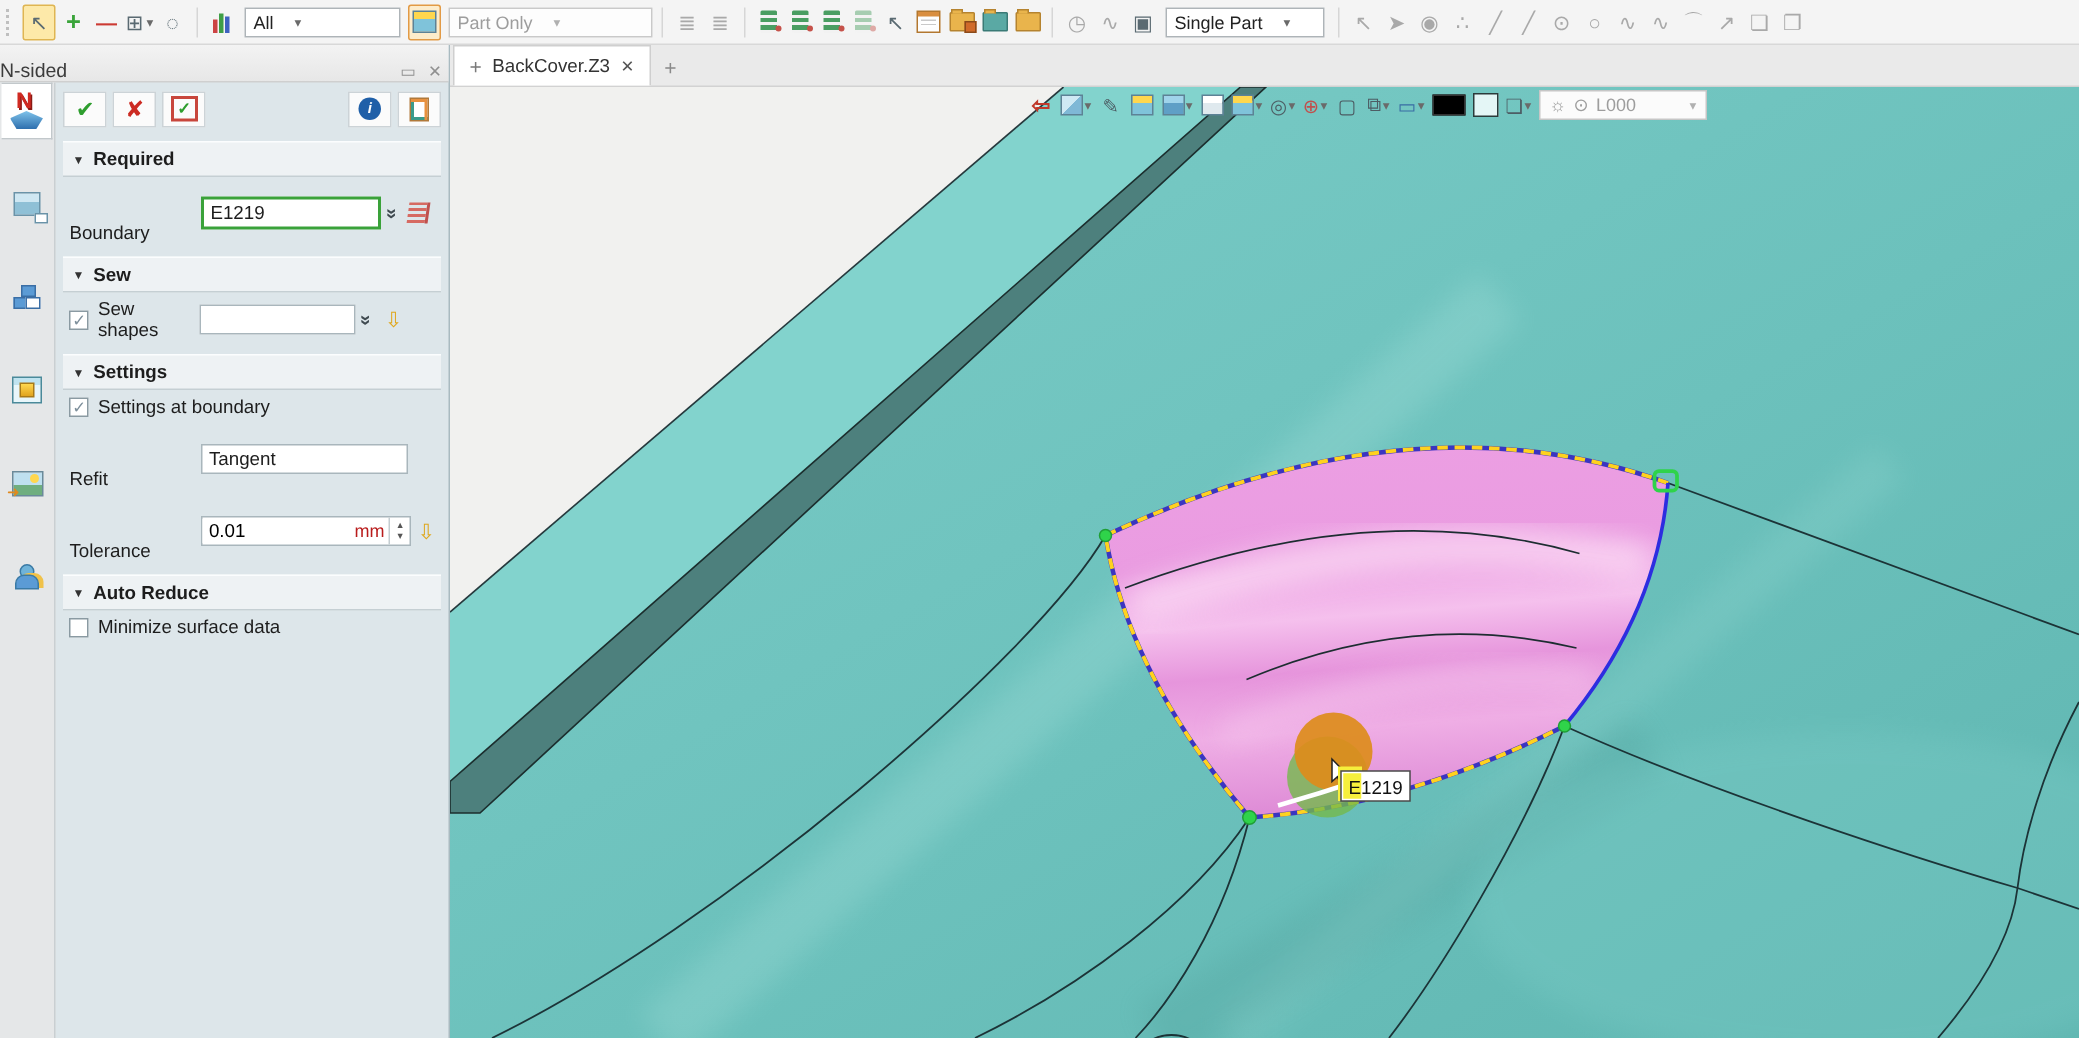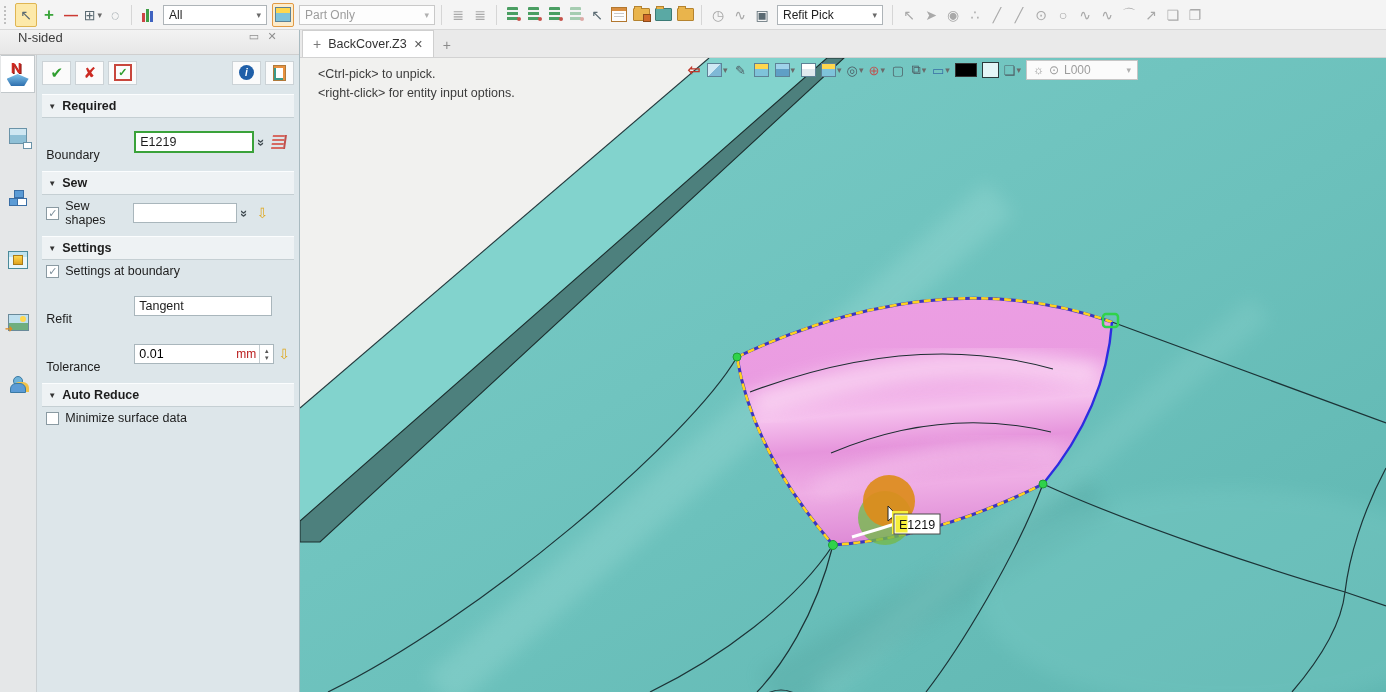--- a/index.html
+++ b/index.html
@@ -10,21 +10,21 @@
   .top-toolbar{position:absolute;left:0;top:0;width:100%;height:30px;background:#f4f4f4;border-bottom:1px solid #d8d8d8;display:flex;align-items:center;gap:2px;padding:0 4px;box-sizing:border-box;z-index:40;}
   .drag-dots{width:4px;height:18px;border-left:2px dotted #bfbfbf;margin-right:3px;}
   .tb-icon{min-width:20px;height:22px;display:flex;align-items:center;justify-content:center;font-size:14px;color:#5a6a72;}
   .tb-icon.green{color:#3aa43a;font-weight:bold;font-size:17px;}
   .tb-icon.red{color:#cc3a33;font-weight:bold;}
   .tb-icon.gray{color:#a9a9a9;}
   .tb-hl{background:#fde9a9;border:1px solid #dfb552;border-radius:2px;}
   .tb-hl2{background:#fdeccB;border:1px solid #e29a45;border-radius:2px;}
   .caret{font-size:9px;color:#6a6a6a;margin-left:2px;}
   .caret.gray{color:#b0b0b0;}
-  .combo{height:20px;background:#fff;border:1px solid #aeb4b8;display:flex;align-items:center;justify-content:space-between;font-size:12px;color:#222;padding:0 5px;box-sizing:border-box;}
+  .combo{height:20px;background:#fff;border:1px solid #aeb4b8;display:flex;align-items:center;font-size:12px;color:#222;padding:0 5px;box-sizing:border-box;gap:12px;}
   .combo.all{width:104px;margin:0 3px;}
   .combo.part{width:136px;color:#9d9d9d;border-color:#c9c9c9;background:#fdfdfd;margin-left:3px;}
   .combo.pick{width:106px;margin:0 3px;}
   .sep{width:1px;height:20px;background:#d6d6d6;margin:0 4px;}
   .bars-icon{width:13px;height:15px;display:flex;align-items:flex-end;gap:1px;}
   .bars-icon i{display:block;width:3px;background:#cc4444;height:9px;}
   .bars-icon i:nth-child(2){background:#3f9e46;height:13px;}
   .bars-icon i:nth-child(3){background:#3f62c0;height:11px;}
   .stack-icon{width:11px;height:15px;background:repeating-linear-gradient(180deg,#4a9e62 0 3px,#f2f2f2 3px 5px);border-radius:1px;margin:0 4px;position:relative;}
   .stack-icon:after{content:"";position:absolute;right:-3px;bottom:1px;width:4px;height:4px;border-radius:50%;background:#c5524a;}
@@ -32,21 +32,21 @@
   .minicube{width:14px;height:13px;border:1px solid #5d8296;background:linear-gradient(180deg,#ffd74e 0 38%,#7fc3da 38% 100%);}
   .folder{width:15px;height:11px;background:#e9b44c;border:1px solid #b5832f;border-radius:1px;position:relative;}
   .folder:before{content:"";position:absolute;left:0;top:-3px;width:6px;height:2px;background:#e9b44c;border:1px solid #b5832f;border-bottom:none;}
   .folder .dot{position:absolute;right:-2px;bottom:-2px;width:6px;height:6px;background:#d06a2a;border:1px solid #8a4a1a;}
   .folder.teal{background:#5aa9a4;border-color:#3a7a76;}
   .listform{width:14px;height:13px;background:#fdfdfd;border:1px solid #b2772f;box-shadow:inset 0 3px 0 #d98e3f;position:relative;}
   .listform:after{content:"";position:absolute;left:2px;top:5px;right:2px;height:5px;background:repeating-linear-gradient(180deg,#c9c9c9 0 1px,#fff 1px 3px);}
 
   
   .dialog{position:absolute;left:0;top:30px;width:300px;bottom:0;background:#dde6ea;border-right:1px solid #a9bac0;box-sizing:border-box;z-index:30;}
-  .dialog-titlebar{height:24px;background:linear-gradient(#f3f3f3,#e7e7e7);border-bottom:1px solid #cfcfcf;display:flex;align-items:flex-start;padding:0 18px;font-size:13px;color:#3b3b3b;}
+  .dialog-titlebar{height:24px;background:linear-gradient(#f3f3f3,#e7e7e7);border-bottom:1px solid #cfcfcf;display:flex;align-items:flex-end;padding:0 0;font-size:13px;color:#3b3b3b;}
   .dialog-title{flex:1;}
   .titlebar-btn{width:18px;text-align:center;color:#8f8f8f;font-size:11px;cursor:default;}
   .dialog-body{display:flex;height:calc(100% - 25px);}
   .dialog-strip{width:38px;background:#e5e7e8;border-right:1px solid #c9cfd2;display:flex;flex-direction:column;align-items:center;gap:24px;padding-top:0;}
   .strip-item{width:34px;height:38px;display:flex;align-items:center;justify-content:center;}
   .strip-item.active{background:#fff;border:1px solid #c2c8cb;border-left:none;box-sizing:border-box;}
   .nicon{position:relative;width:24px;height:26px;}
   .nicon b{position:absolute;left:5px;top:-2px;color:#d02a22;font-size:15px;text-shadow:1px 1px 0 #8a1a14;}
   .nicon i{position:absolute;left:1px;bottom:1px;width:22px;height:12px;background:linear-gradient(180deg,#7fc3ea,#2e6fae);clip-path:polygon(0 40%,50% 0,100% 40%,80% 100%,20% 100%);}
   .cubenode{width:16px;height:14px;border:1px solid #6a93a8;background:linear-gradient(180deg,#cfe7f2 0 40%,#8fc0d6 40% 100%);position:relative;}
@@ -170,21 +170,21 @@
         <span class="folder teal"></span>
       </span>
     <span class="tb-icon">
         <span class="folder"></span>
       </span>
     <span class="sep"></span>
     <span class="tb-icon gray">◷</span>
     <span class="tb-icon gray">∿</span>
     <span class="tb-icon">▣</span>
     <div class="combo pick">
-      <span>Refit Pick</span>
+      <span>Single Part</span>
       <span class="caret">▾</span>
     </div>
     <span class="sep"></span>
     <span class="tb-icon gray">↖</span>
     <span class="tb-icon gray">➤</span>
     <span class="tb-icon gray">◉</span>
     <span class="tb-icon gray">∴</span>
     <span class="tb-icon gray">╱</span>
     <span class="tb-icon gray">╱</span>
     <span class="tb-icon gray">⊙</span>
@@ -401,24 +401,20 @@
           <path d="M0,0 L0,15 L3.6,11.8 L5.9,17.2 L8.2,16.2 L5.9,10.9 L10.5,10.9 Z" fill="#ffffff" stroke="#222222" stroke-width="1"></path>
         </g>
         <g>
           <rect x="592" y="453" width="16" height="23" fill="#f6ef3c"></rect>
           <rect x="594" y="456" width="46" height="20" fill="#ffffff" stroke="#4a4a4a" stroke-width="1"></rect>
           <rect x="595.5" y="457.5" width="12" height="17" fill="#f6ef3c"></rect>
           <text x="599" y="471" font-family="Liberation Sans, sans-serif" font-size="12.5" fill="#111111">E1219</text>
         </g>
       </svg>
 
-      <div class="hints">
-        <div>&lt;Ctrl-pick&gt; to unpick.</div>
-        <div>&lt;right-click&gt; for entity input options.</div>
-      </div>
 
       <div class="vp-toolbar">
         <span class="vt exit">⇦</span>
         <span class="vt">
             <span class="cube view"></span>
             <span class="caret">▾</span>
           </span>
         <span class="vt">✎</span>
         <span class="vt">
             <span class="cube yellow"></span>

